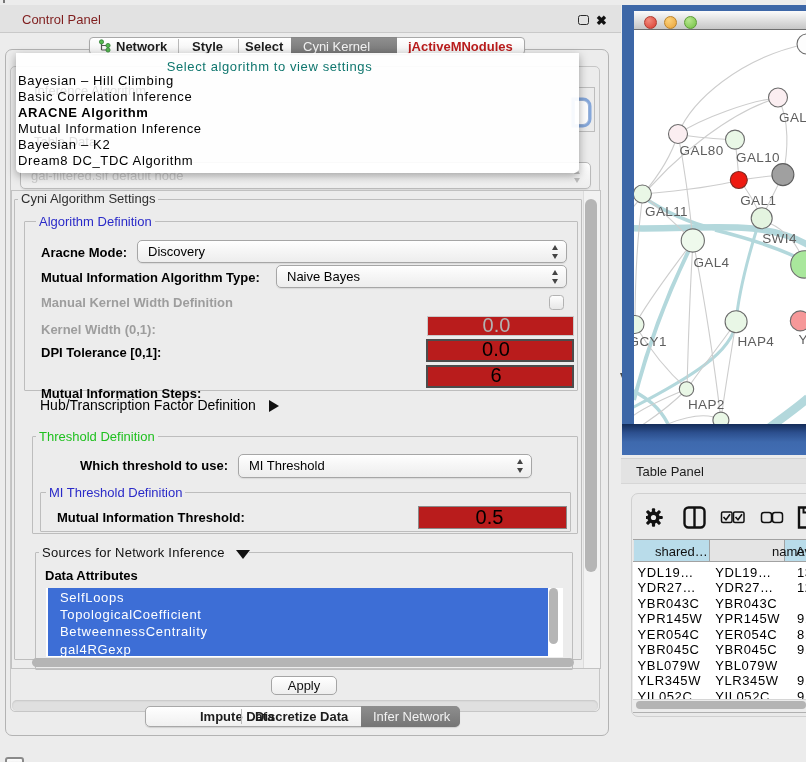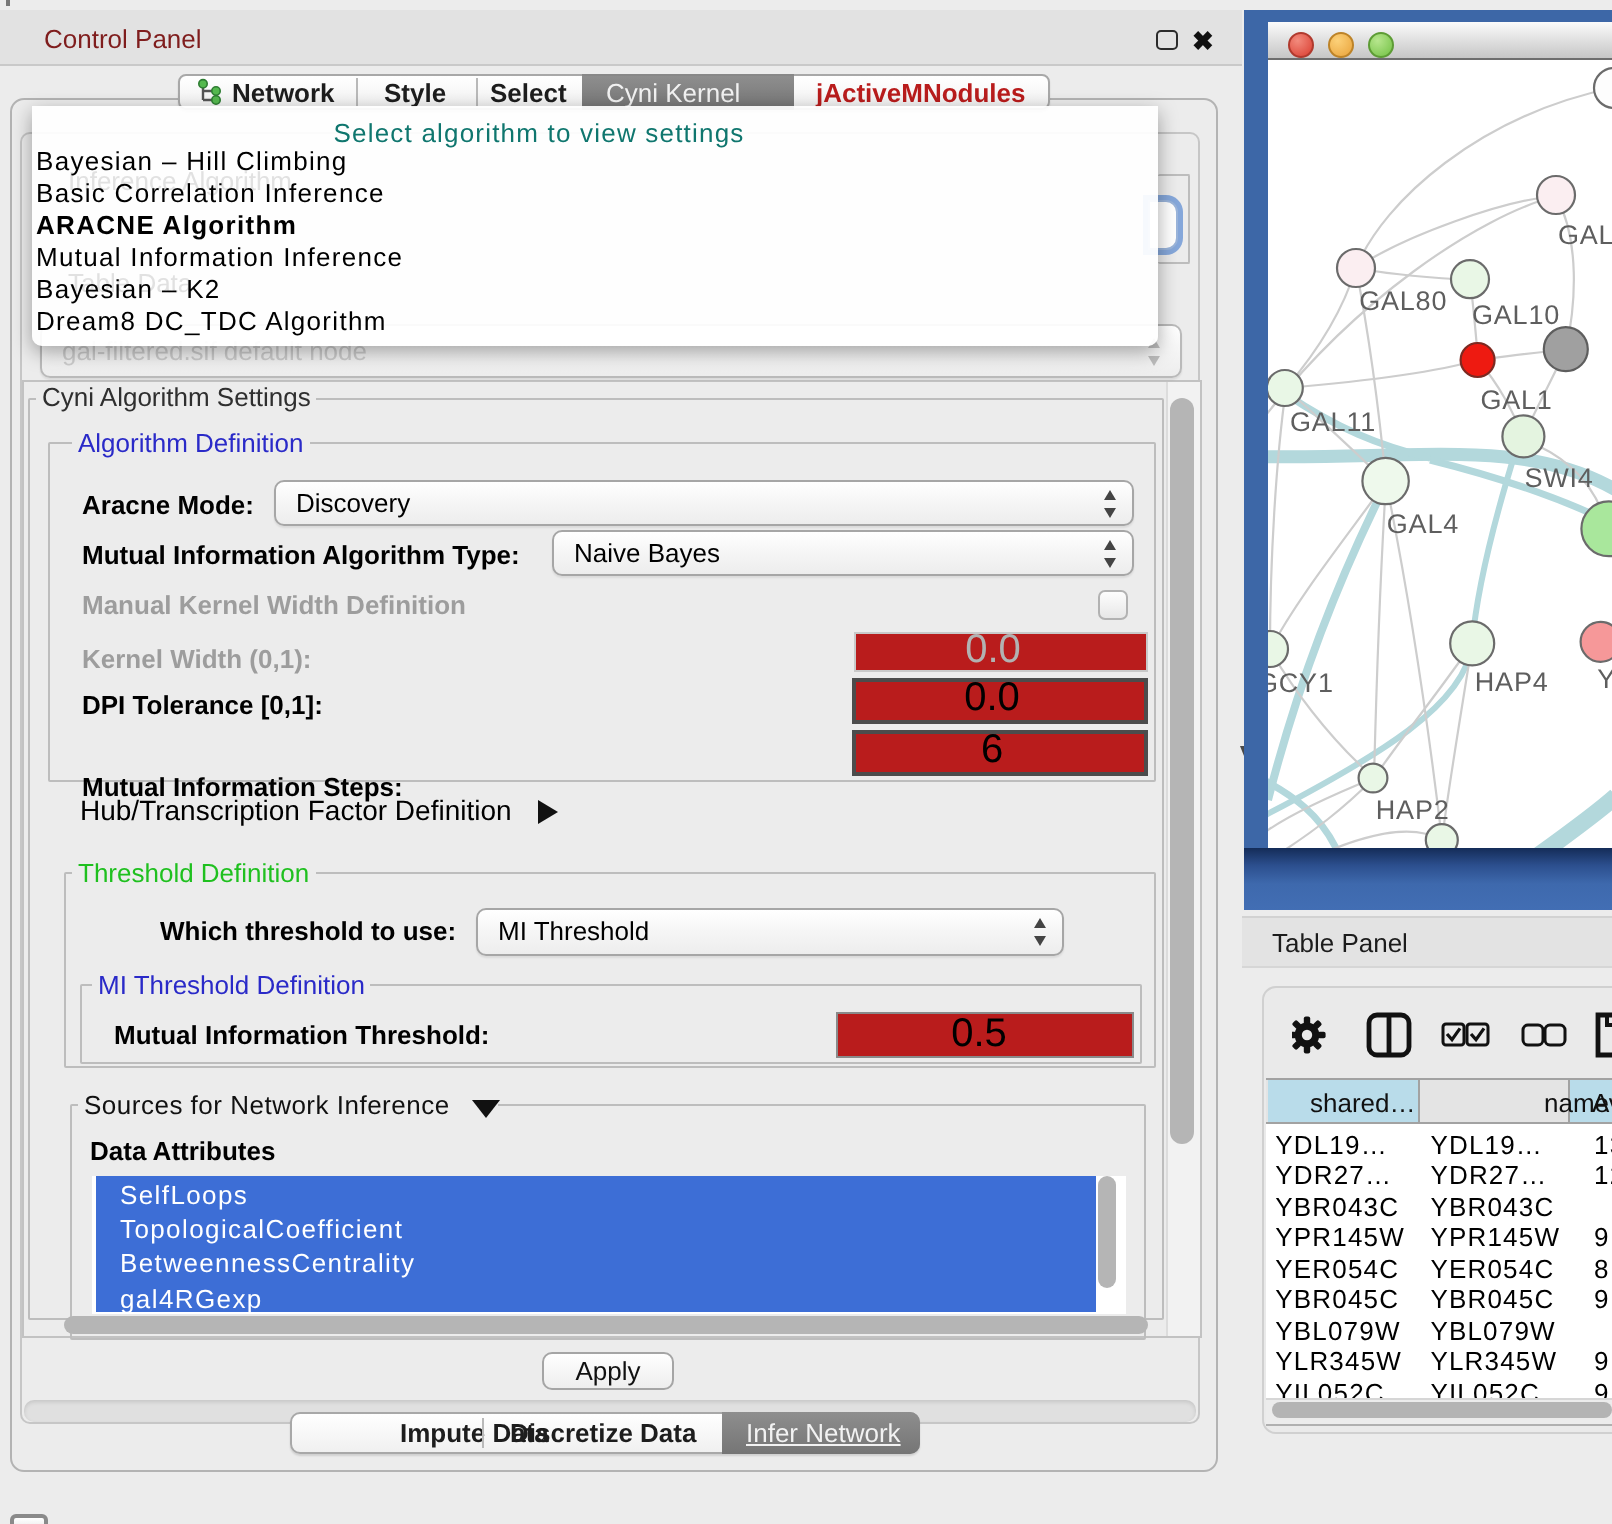--- a/index.html
+++ b/index.html
@@ -113,21 +113,21 @@
 <div class="abs" style="left:583px;top:191px;width:17px;height:477px;background:#f2f2f2;border-left:1px solid #dcdcdc;box-sizing:border-box;"></div>
 <div class="abs" style="left:585px;top:199px;width:12px;height:373px;background:#b5b5b5;border-radius:6px;"></div>
 
 <div class="abs" style="left:271px;top:676px;width:66px;height:19px;border:1px solid #a5a5a5;border-radius:5px;background:linear-gradient(#ffffff,#eeeeee);box-sizing:border-box;text-align:center;font-size:13px;line-height:17px;color:#111;">Apply</div>
 
 <div class="abs" style="left:145px;top:706px;width:315px;height:21px;border:1px solid #a8a8a8;border-radius:5px;background:linear-gradient(#ffffff,#f0f0f0);box-sizing:border-box;box-shadow:0 1px 1px rgba(0,0,0,0.12);"></div>
 <div class="lbl b" style="left:156px;top:709px;color:#1d1d1d;padding-left:44px;">Impute Data</div>
 <div class="abs" style="left:241px;top:709px;width:1px;height:15px;background:#b9b9b9;"></div>
 <div class="lbl b" style="left:255px;top:709px;color:#1d1d1d;">Discretize Data</div>
 <div class="abs" style="left:361px;top:706px;width:99px;height:21px;background:linear-gradient(#8e8e8e,#757575);border-radius:0 5px 5px 0;box-sizing:border-box;"></div>
-<div class="lbl" style="left:373px;top:709px;color:#f2f2f2;text-decoration:underline;">Infer Network</div>
+<div class="lbl" style="left:373px;top:709px;color:#f2f2f2;">Infer Network</div>
 
 <div class="abs" style="left:5px;top:756.5px;width:19px;height:12px;border:2.5px solid #8a8a8a;background:linear-gradient(#ffffff,#e0e0e0);border-radius:3px;box-sizing:border-box;"></div>
 
 <div class="abs" style="left:617.5px;top:373px;width:0;height:0;border-left:2.5px solid transparent;border-right:2.5px solid #4a4a4a;border-bottom:5px solid transparent;"></div>
 
 <div class="grp" style="left:579px;top:87px;width:15px;height:43px;border-left:none;"></div>
 <div class="abs" style="left:574px;top:100px;width:15px;height:25px;background:#fff;border:1px solid #9ab4da;border-radius:0 6px 6px 0;box-shadow:0 0 0 2.5px rgba(108,150,214,0.8);box-sizing:border-box;"></div>
 <div class="combo" style="left:20px;top:162px;width:569px;height:25px;border-color:#bababa;">
     <span class="ct" style="color:#cdcdcd;top:5px;">gal-filtered.sif default node</span>
     <span class="spin" style="right:8px;opacity:0.3;"></span>

